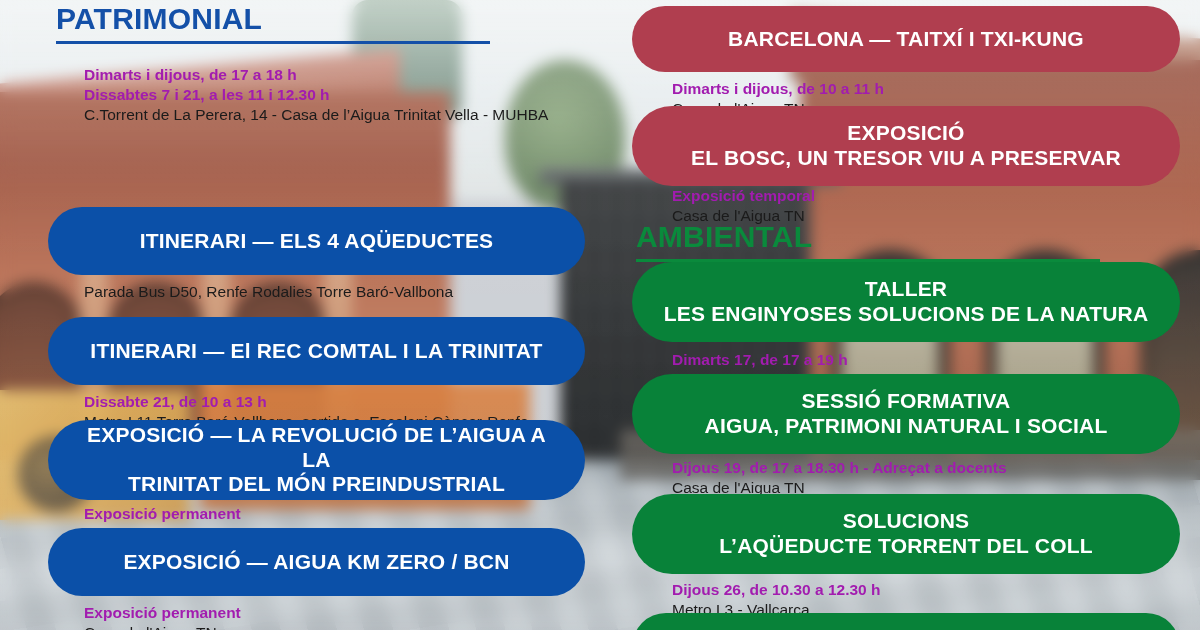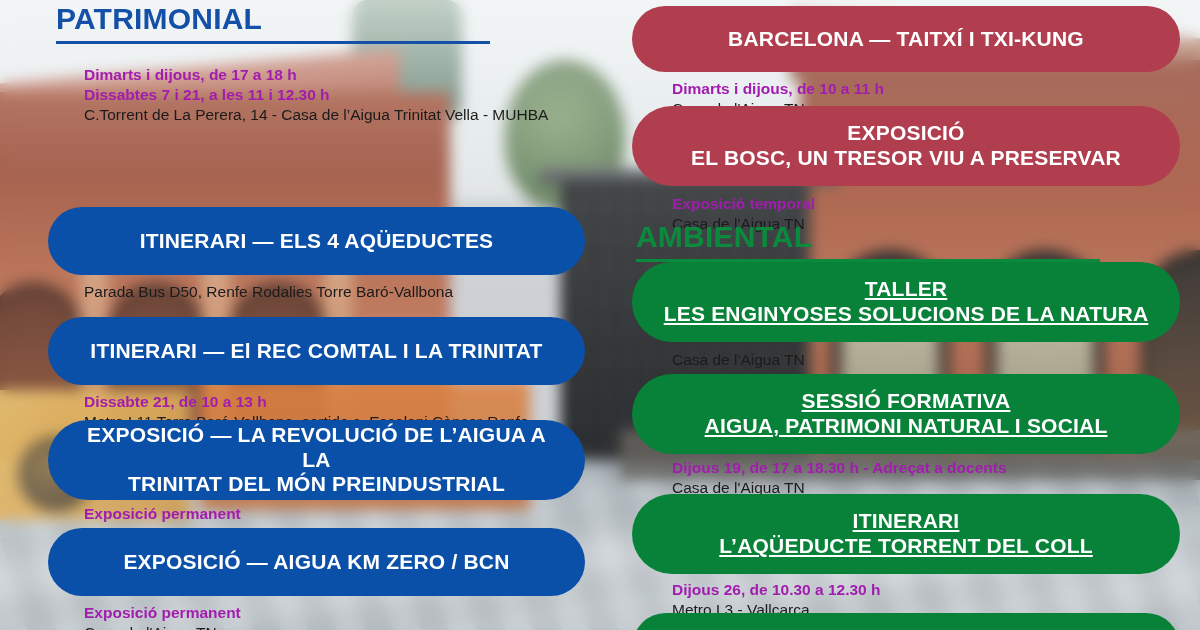--- a/index.html
+++ b/index.html
@@ -147,21 +147,21 @@
 
   .pill{
     color:#fff;font-weight:bold;text-align:center;
     border-radius:999px;
     display:flex;align-items:center;justify-content:center;
     padding:9px 26px;line-height:1.18;
     letter-spacing:.2px;
   }
   .pill.blue{background:#0b50a8;}
   .pill.red{background:#b03e4f;}
-  .pill.green{background:#088239;text-decoration:underline;}
+  .pill.green{background:#088239;}
 
   .meta{margin:7px 0 0 0;}
   .meta .when{font-weight:bold;font-size:15.5px;color:#a21caf;line-height:1.28;}
   .meta .where{font-weight:normal;font-size:15.5px;color:#1b1b1b;line-height:1.32;}
 
   
   .col-left .sect-head{position:absolute;left:56px;top:4px;color:#1450a8;}
   .col-left .sect-head .rule{background:#1450a8;width:434px;}
   .col-left .pill{font-size:21px;}
   .col-left .block{position:absolute;left:48px;width:537px;}
@@ -279,55 +279,56 @@
         <div class="when">Dimarts i dijous, de 10 a 11 h</div>
         <div class="where">Casa de l'Aigua TN</div>
       </div>
     </div>
 
     <div class="block" style="top:106px;">
       <div class="pill red pill-2l" style="height:62px;">
         <span>EXPOSICIÓ</span>
         <span>EL BOSC, UN TRESOR VIU A PRESERVAR</span>
       </div>
-      <div class="meta" style="margin-top:8px;">
+      <div class="meta" style="margin-top:0;">
         <div class="when">Exposició temporal</div>
         <div class="where">Casa de l'Aigua TN</div>
       </div>
     </div>
 
     <div class="sect-head">
       <span>AMBIENTAL</span>
       <span class="rule"></span>
     </div>
 
     <div class="block" style="top:262px;">
       <div class="pill green pill-2l" style="height:62px;">
         <span>TALLER</span>
         <span>LES ENGINYOSES SOLUCIONS DE LA NATURA</span>
       </div>
       <div class="meta" style="margin-top:8px;">
+        <div class="when">Dimarts 17, de 17 a 19 h</div>
         <div class="where">Casa de l'Aigua TN</div>
       </div>
     </div>
 
     <div class="block" style="top:374px;">
       <div class="pill green pill-2l" style="height:62px;">
         <span>SESSIÓ FORMATIVA</span>
         <span>AIGUA, PATRIMONI NATURAL I SOCIAL</span>
       </div>
       <div class="meta" style="margin-top:4px;">
         <div class="when">Dijous 19, de 17 a 18.30 h - Adreçat a docents</div>
         <div class="where">Casa de l'Aigua TN</div>
       </div>
     </div>
 
     <div class="block" style="top:494px;">
       <div class="pill green pill-2l" style="height:62px;">
-        <span>ITINERARI</span>
+        <span>SOLUCIONS</span>
         <span>L’AQÜEDUCTE  TORRENT DEL COLL</span>
       </div>
       <div class="meta" style="margin-top:6px;">
         <div class="when">Dijous 26, de 10.30 a 12.30 h</div>
         <div class="where">Metro L3 - Vallcarca</div>
       </div>
     </div>
 
     <div class="block" style="top:613px;">
       <div class="pill green" style="height:50px;"></div>

